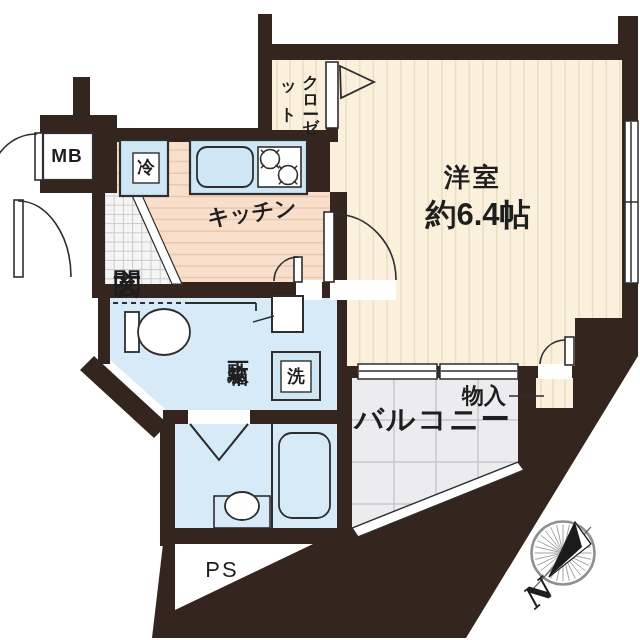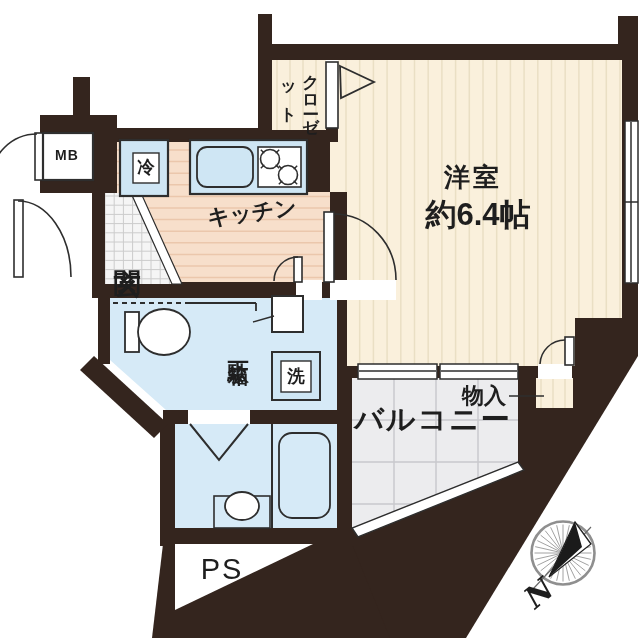--- a/index.html
+++ b/index.html
@@ -295,20 +295,20 @@
     <path d="M575,522 L582,547 L549,577 L564,546 Z" fill="#1b1b1b"></path>
   </g>
 </svg>
 
   <div class="lbl" style="left:473px;top:177px;font-size:26px;letter-spacing:3px;">洋室</div>
   <div class="lbl" style="left:478px;top:215px;font-size:31px;">約6.4帖</div>
   <div class="lbl rot-kitchen" style="left:252px;top:213px;font-size:22px;">キッチン</div>
   <div class="lbl vert" style="left:300px;top:95px;font-size:16.5px;height:66px;white-space:normal;">クローゼット</div>
   <div class="lbl vert" style="left:127px;top:249px;font-size:27px;">玄関</div>
   <div class="lbl vert" style="left:238px;top:347px;font-size:21px;">下駄箱</div>
-  <div class="lbl" style="left:67px;top:156px;font-size:14px;letter-spacing:1px;text-align:right;">MB</div>
+  <div class="lbl" style="left:67px;top:156px;font-size:19px;letter-spacing:1px;text-align:right;">MB</div>
   <div class="lbl" style="left:146px;top:168px;font-size:17.5px;">冷</div>
   <div class="lbl" style="left:296px;top:377px;font-size:17.5px;">洗</div>
   <div class="lbl" style="left:433px;top:420px;font-size:29px;letter-spacing:2px;">バルコニー</div>
   <div class="lbl" style="left:484px;top:396px;font-size:22px;">物入</div>
-  <div class="lbl" style="left:222px;top:570px;font-size:29px;letter-spacing:2px;font-weight:500;">PS</div>
+  <div class="lbl" style="left:222px;top:570px;font-size:22px;letter-spacing:2px;font-weight:500;">PS</div>
   <div class="lbl north" style="left:539px;top:593px;font-size:30px;">N</div>
 </div>
 
 </body></html>

